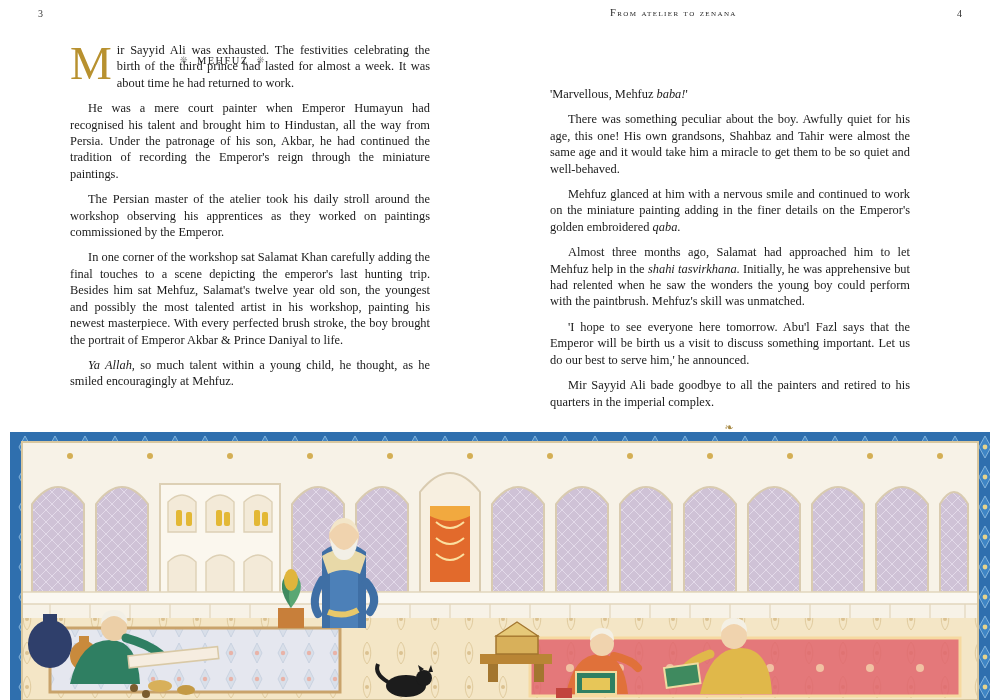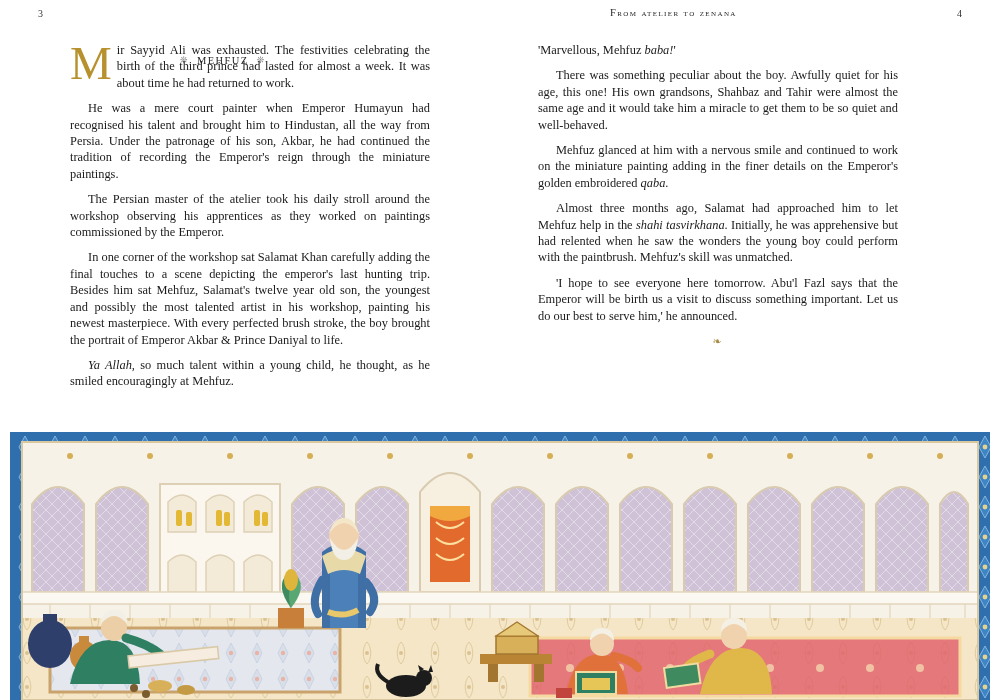--- a/index.html
+++ b/index.html
@@ -66,21 +66,21 @@
     position: absolute;
     top: 42px;
     width: 360px;
     text-align: justify;
     font-size: 12.4px;
     line-height: 16.4px;
     -webkit-hyphens: auto;
     hyphens: auto;
   }
   .col.left  { left: 70px; }
-  .col.right { left: 538px; }
+  .col.right { left: 550px; margin-top: 44px; }
 
   .col p {
     margin: 0 0 9px 0;
     text-indent: 18px;
   }
   .col p.noindent {
     text-indent: 0;
   }
   .col p.first {
     text-indent: 0;
@@ -154,20 +154,21 @@
       <span>'Marvellous, Mehfuz </span><em>baba!</em><span>'</span>
     </p>
     <p><span>There was something peculiar about the boy. Awfully quiet for his age, this one! His own grandsons, Shahbaz and Tahir were almost the same age and it would take him a miracle to get them to be so quiet and well-behaved.</span></p>
     <p>
       <span>Mehfuz glanced at him with a nervous smile and continued to work on the miniature painting adding in the finer details on the Emperor's golden embroidered </span><em>qaba</em><span>.</span>
     </p>
     <p>
       <span>Almost three months ago, Salamat had approached him to let Mehfuz help in the </span><em>shahi tasvirkhana</em><span>. Initially, he was apprehensive but had relented when he saw the wonders the young boy could perform with the paintbrush. Mehfuz's skill was unmatched.</span>
     </p>
     <p><span>'I hope to see everyone here tomorrow. Abu'l Fazl says that the Emperor will be birth us a visit to discuss something important. Let us do our best to serve him,' he announced.</span></p>
+    <p><span>Mir Sayyid Ali bade goodbye to all the painters and retired to his quarters in the imperial complex.</span></p>
     <p class="dinkus noindent">❧</p>
   </div>
 
   <div class="art">
     <svg width="980" height="268" viewBox="0 0 980 268" xmlns="http://www.w3.org/2000/svg">
       <defs>
         <pattern id="lattice" width="12" height="12" patternUnits="userSpaceOnUse">
           <rect width="12" height="12" fill="#cfc2d6"></rect>
           <path d="M0 6 L6 0 L12 6 L6 12 Z" fill="none" stroke="#e8e0ee" stroke-width="0.8"></path>
         </pattern>

